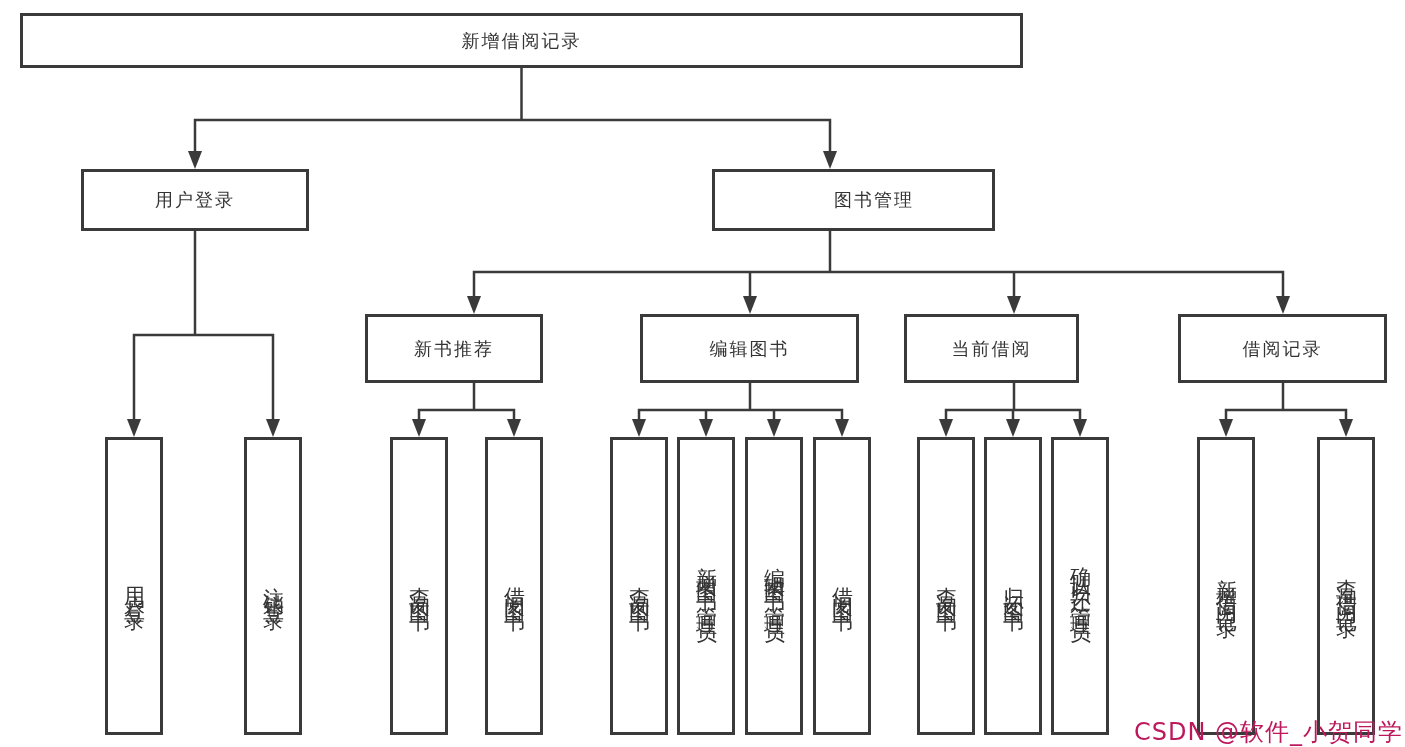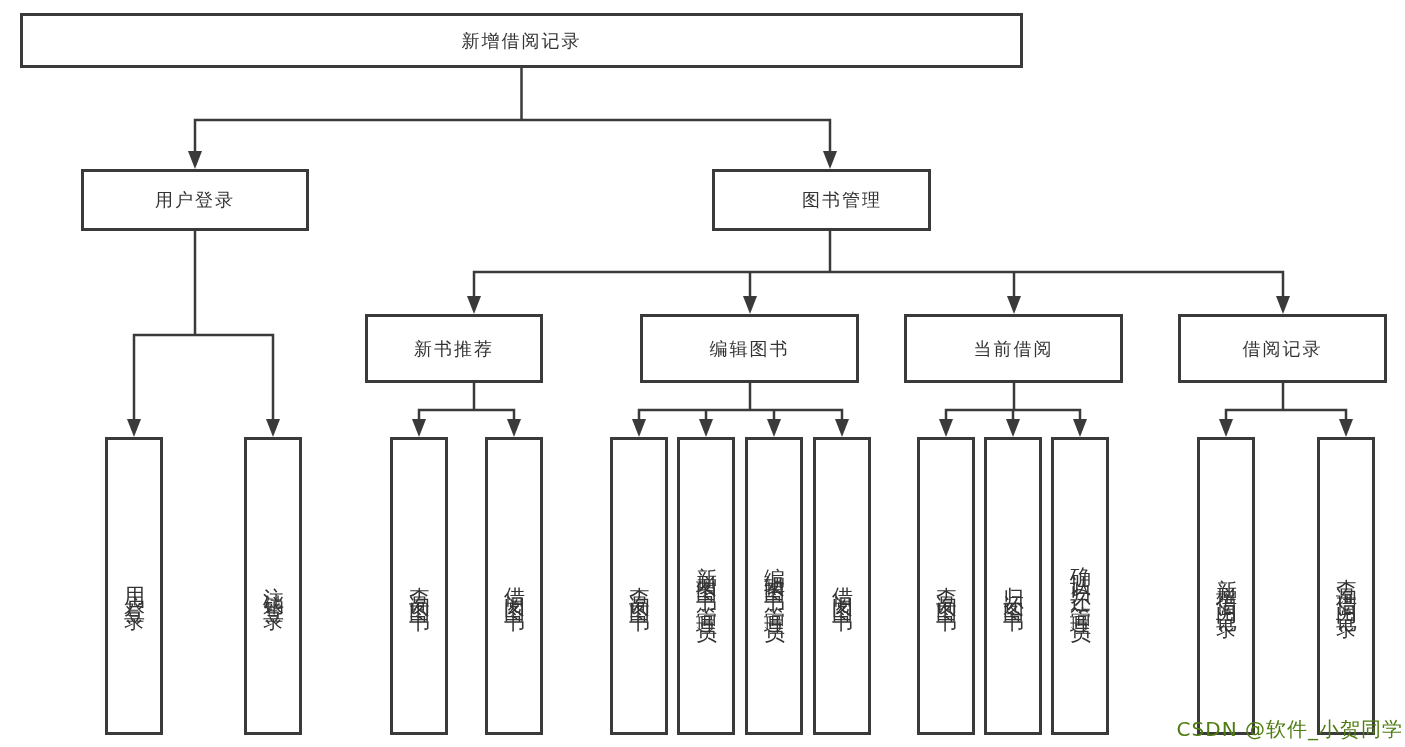--- a/index.html
+++ b/index.html
@@ -31,23 +31,23 @@
     writing-mode: vertical-rl;
     text-orientation: mixed;
     font-size: 21px;
     letter-spacing: 8px;
     line-height: 1;
   }
   .watermark {
     position: absolute;
     right: 2px;
     top: 716px;
-    font-size: 20px;
+    font-size: 24px;
     letter-spacing: 1px;
-    color: #4d7c0f;
+    color: #be185d;
     white-space: nowrap;
     z-index: 5;
   }
 </style>
 </head>
 <body>
 
 <div class="canvas">
 
   <svg class="connector-svg" viewBox="0 0 1405 747" xmlns="http://www.w3.org/2000/svg">
@@ -104,31 +104,31 @@
     </g>
   </svg>
 
   <div class="node h-node" style="left:20px; top:13px; width:1003px; height:55px;">
     <span>新增借阅记录</span>
   </div>
 
   <div class="node h-node" style="left:81px; top:169px; width:228px; height:62px;">
     <span>用户登录</span>
   </div>
-  <div class="node h-node" style="left:712px; top:169px; width:219px; height:62px;padding-left:41px;">
+  <div class="node h-node" style="left:712px; top:169px; width:283px; height:62px;padding-left:41px;">
     <span>图书管理</span>
   </div>
 
   <div class="node h-node" style="left:365px; top:314px; width:178px; height:69px;">
     <span>新书推荐</span>
   </div>
   <div class="node h-node" style="left:640px; top:314px; width:219px; height:69px;">
     <span>编辑图书</span>
   </div>
-  <div class="node h-node" style="left:904px; top:314px; width:219px; height:69px;">
+  <div class="node h-node" style="left:904px; top:314px; width:175px; height:69px;">
     <span>当前借阅</span>
   </div>
   <div class="node h-node" style="left:1178px; top:314px; width:209px; height:69px;">
     <span>借阅记录</span>
   </div>
 
   <div class="node v-node" style="left:105px; top:437px; width:58px; height:298px;">
     <span>用户登录</span>
   </div>
   <div class="node v-node" style="left:244px; top:437px; width:58px; height:298px;">

